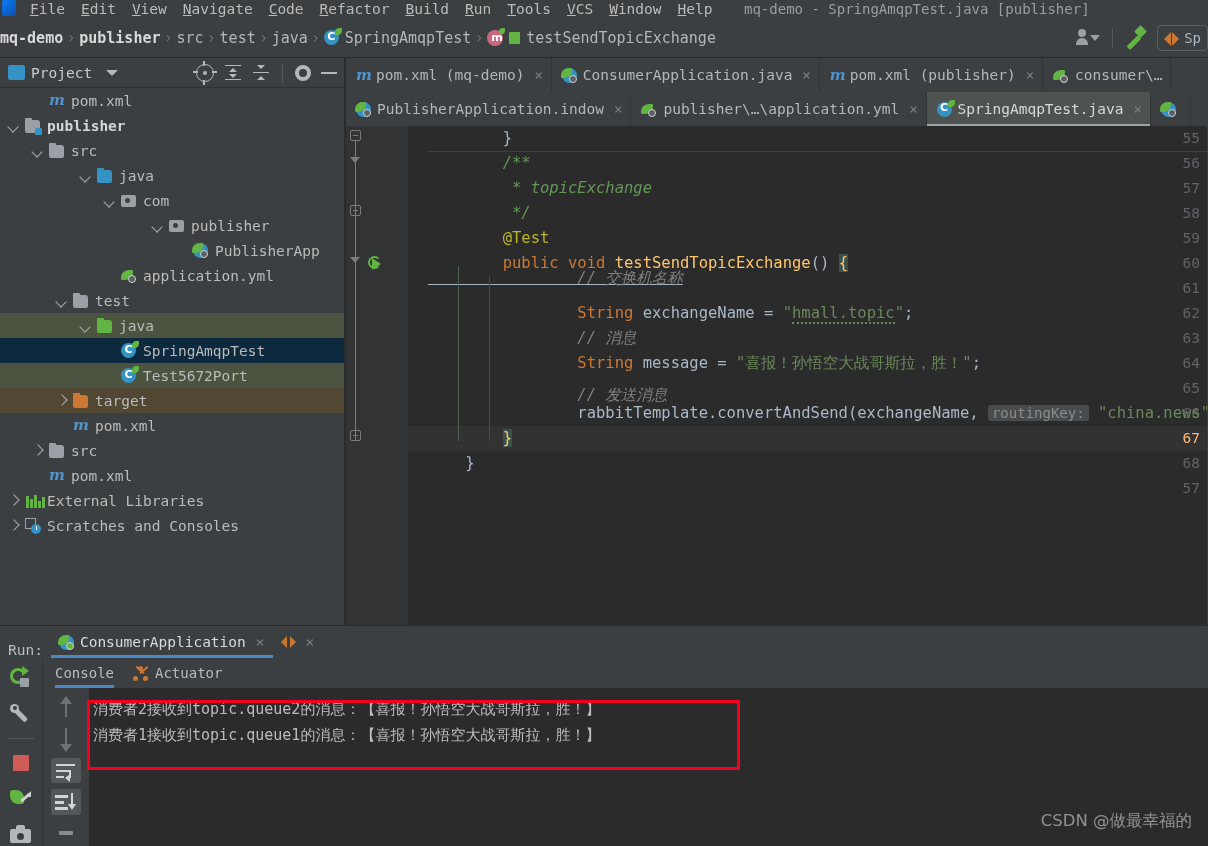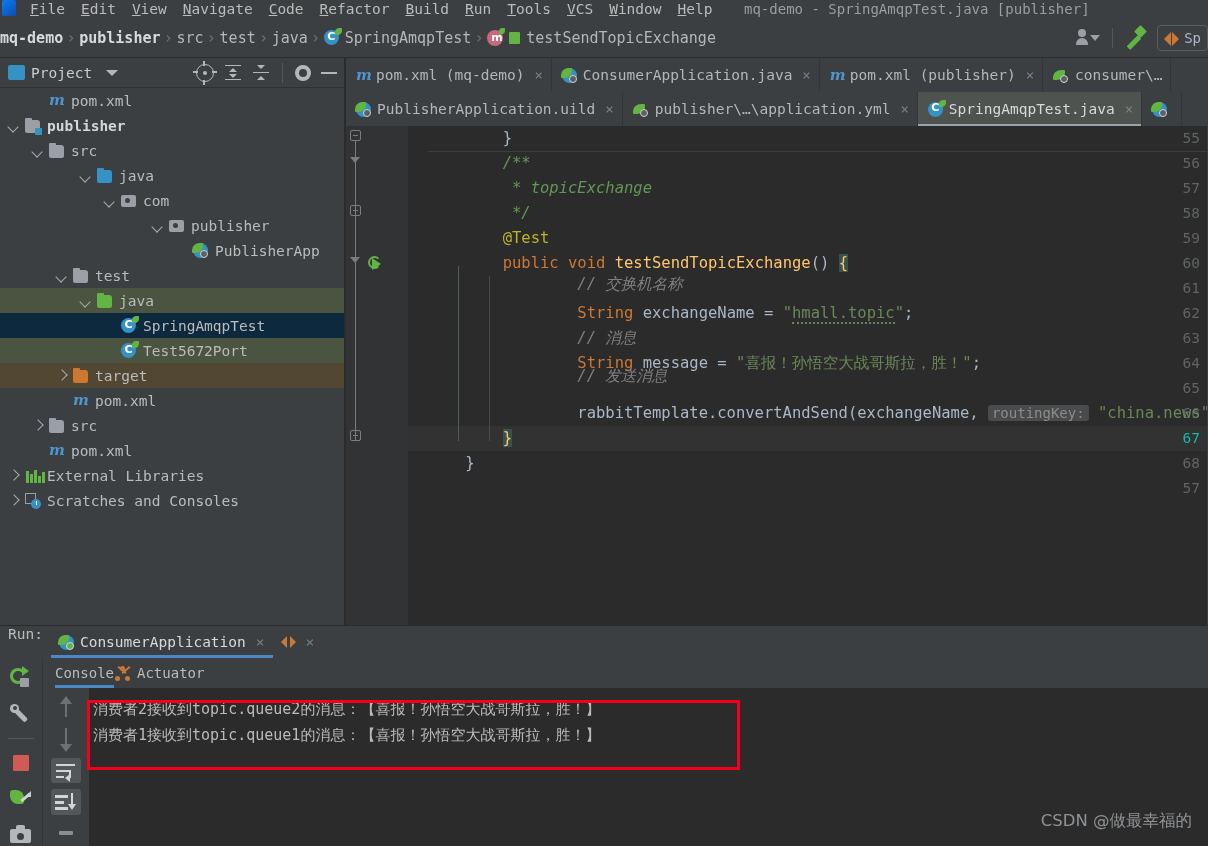--- a/index.html
+++ b/index.html
@@ -130,21 +130,21 @@
   .etab.active::after { content:''; position:absolute; left:0; bottom:0; width:100%; height:2px; background:#9aa3ab; }
   .etab .x { color:#7d8184; font-size:14px; margin-left:4px; }
 
   
   .editor { position:absolute; left:346px; top:126px; width:862px; height:499px; background:#2b2b2b; }
   .gutter { position:absolute; left:0; top:0; width:62px; height:499px; background:#313335; }
   .lnum {
     position:absolute; right:8px; color:#606366; font-size:14.5px;
     font-family:"DejaVu Sans Mono", monospace; line-height:25px; height:25px;
   }
-  .lnum.cur { color:#14b8a6; }
+  .lnum.cur { color:#fdba74; }
   .foldcol { position:absolute; left:62px; top:0; width:20px; height:499px; background:#2b2b2b; }
   .fold { position:absolute; left:4px; width:11px; height:11px; border:1px solid #7a7d7f; border-radius:2px; }
   .fold::after { content:''; position:absolute; left:2px; top:4px; width:5px; height:1px; background:#7a7d7f; }
   .fold.tri { border:none; }
   .fold.tri::before { content:''; position:absolute; left:0px; top:2px; width:0; height:0; border-left:5px solid transparent; border-right:5px solid transparent; border-top:6px solid #7a7d7f;}
   .fold.tri::after { display:none; }
   .foldline { position:absolute; left:9px; width:1px; background:#7a7d7f; }
   .codeline {
     position:absolute; left:82px; height:25px; line-height:25px; white-space:pre;
     font-family:"DejaVu Sans Mono", monospace; font-size:15.5px; color:#a9b7c6;
@@ -166,36 +166,36 @@
   .runmark { position:absolute; left:24px; width:16px; height:16px; }
   .runmark .tri { position:absolute; left:2px; top:2px; width:0;height:0;
     border-top:6px solid transparent; border-bottom:6px solid transparent; border-left:9px solid #62b543;}
   .runmark .arc { position:absolute; left:-2px; top:0px; width:13px; height:13px;
     border:2.5px solid #62b543; border-radius:50%; border-right-color:transparent;}
   .sep-line { position:absolute; left:82px; width:780px; height:1px; background:#3c3f41;}
   .editor-div-right { position:absolute; right:0; top:0; width:1px; height:499px; background:#3c3f41; }
 
   
   .runpanel { position:absolute; left:0; top:625px; width:1208px; height:221px; background:#3c3f41; border-top:1px solid #2b2b2b;}
-  .run-tabs { position:absolute; left:0; top:0; width:1208px; height:32px; display:flex; align-items:flex-start; }
+  .run-tabs { position:absolute; left:0; top:0; width:1208px; height:32px; display:flex; align-items:flex-end; }
   .run-label { color:#bbbbbb; font-size:14.5px; font-family:"DejaVu Sans Mono", monospace; padding:0 8px 0 8px;}
   .rtab {
     display:flex; align-items:center; gap:6px; height:32px; padding:0 8px;
     color:#bbbbbb; font-size:14.5px; font-family:"DejaVu Sans Mono", monospace; position:relative; white-space:nowrap;
   }
   .rtab.active { color:#d7d9da; }
   .rtab.active::after { content:''; position:absolute; left:0; bottom:0; width:100%; height:3px; background:#4a88c7;}
   .rtab .x { color:#7d8184; margin-left:4px; }
 
   .run-toolbar { position:absolute; left:0; top:32px; width:42px; height:189px; background:#3c3f41; display:flex; flex-direction:column; align-items:center; padding-top:8px; gap:12px;}
   .tb-ico { width:24px; height:24px; position:relative; }
   .tb-div { width:26px; height:1px; background:#55585a; }
 
   .console-area { position:absolute; left:42px; top:32px; width:1166px; height:189px; background:#3c3f41; border-left:1px solid #323435;}
-  .console-tabs { height:30px; display:flex; align-items:center; padding-left:12px; }
+  .console-tabs { height:30px; display:flex; align-items:center; padding-left:12px; gap:18px;}
   .ctab { color:#bbbbbb; font-size:14px; font-family:"DejaVu Sans Mono", monospace; position:relative; height:30px; display:flex; align-items:center; gap:5px;}
   .ctab.active::after { content:''; position:absolute; left:0; bottom:0; width:100%; height:3px; background:#4a88c7;}
   .console-side { position:absolute; left:0px; top:30px; width:46px; height:159px; display:flex; flex-direction:column; align-items:center; gap:6px; padding-top:6px;}
   .side-btn { width:30px; height:28px; position:relative; }
   .side-btn.boxed { background:#53575a; border-radius:3px; }
   .console-out {
     position:absolute; left:46px; top:30px; right:0; bottom:0; background:#2b2b2b;
     padding: 8px 0 0 0;
   }
   .cline { color:#bbbbbb; font-size:15px; font-family:"DejaVu Sans Mono", monospace; line-height:26px; padding-left:4px; white-space:pre;}
@@ -376,20 +376,32 @@
         <span style="display:inline-block;width:6px;flex:0 0 6px;"></span>
         <span class="ico">
           <span class="ico-spring" style="position:absolute;left:0;top:0px;">
             <span class="lf"></span>
             <span class="dot"></span>
           </span>
         </span>
         <span>PublisherApp</span>
       </div>
       <div class="tnode">
+        <span style="display:inline-block;width:104px;flex:0 0 104px;"></span>
+        <span class="arrow"></span>
+        <span style="display:inline-block;width:6px;flex:0 0 6px;"></span>
+        <span class="ico">
+          <span class="ico-yml" style="position:absolute;left:0;top:0px;">
+            <span class="lf"></span>
+            <span class="dot"></span>
+          </span>
+        </span>
+        <span>application.yml</span>
+      </div>
+      <div class="tnode">
         <span style="display:inline-block;width:56px;flex:0 0 56px;"></span>
         <span class="arrow down"></span>
         <span style="display:inline-block;width:6px;flex:0 0 6px;"></span>
         <span class="ico">
           <span class="ico-folder" style="position:absolute;left:0;top:2px;width:15px;"></span>
         </span>
         <span>test</span>
       </div>
       <div class="tnode sel-green">
         <span style="display:inline-block;width:80px;flex:0 0 80px;"></span>
@@ -512,21 +524,21 @@
           </span>
           <span>consumer\…</span>
         </div>
       </div>
     <div class="tabrow" id="tabrow2">
         <div class="etab">
           <span class="ico-spring">
             <span class="lf"></span>
             <span class="dot"></span>
           </span>
-          <span>PublisherApplication.uild</span>
+          <span>PublisherApplication.indow</span>
           <span class="x">×</span>
         </div>
         <div class="etab">
           <span class="ico-yml">
             <span class="lf"></span>
             <span class="dot"></span>
           </span>
           <span>publisher\…\application.yml</span>
           <span class="x">×</span>
         </div>
@@ -557,29 +569,29 @@
         <div class="codeline" style="top:25px;">        <span class="jdoc">/**</span></div>
         <div class="lnum" style="top:50px;">57</div>
         <div class="codeline" style="top:50px;">        <span class="jdoc"> * topicExchange</span></div>
         <div class="lnum" style="top:75px;">58</div>
         <div class="codeline" style="top:75px;">        <span class="jdoc"> */</span></div>
         <div class="lnum" style="top:100px;">59</div>
         <div class="codeline" style="top:100px;">        <span class="ann">@Test</span></div>
         <div class="lnum" style="top:125px;">60</div>
         <div class="codeline" style="top:125px;">        <span class="k">public</span> <span class="k">void</span> <span class="mname">testSendTopicExchange</span><span class="pr">()</span> <span class="brace-hl">{</span></div>
         <div class="lnum" style="top:150px;">61</div>
-        <div class="codeline" style="top:146px;">                <span class="cmt">// 交换机名称</span></div>
+        <div class="codeline" style="top:140px;text-decoration:underline;">                <span class="cmt">// 交换机名称</span></div>
         <div class="lnum" style="top:175px;">62</div>
         <div class="codeline" style="top:175px;">                <span class="k">String</span> <span class="pr">exchangeName = </span><span class="str">"</span><span class="str sqg">hmall.topic</span><span class="str">"</span><span class="pr">;</span></div>
         <div class="lnum" style="top:200px;">63</div>
         <div class="codeline" style="top:200px;">                <span class="cmt">// 消息</span></div>
         <div class="lnum" style="top:225px;">64</div>
         <div class="codeline" style="top:225px;">                <span class="k">String</span> <span class="pr">message = </span><span class="str">"喜报！孙悟空大战哥斯拉，胜！"</span><span class="pr">;</span></div>
         <div class="lnum" style="top:250px;">65</div>
-        <div class="codeline" style="top:238px;text-align:right;">                <span class="cmt">// 发送消息</span></div>
+        <div class="codeline" style="top:257px;text-align:right;">                <span class="cmt">// 发送消息</span></div>
         <div class="lnum" style="top:275px;">66</div>
         <div class="codeline" style="top:275px;">                <span class="pr">rabbitTemplate.convertAndSend(exchangeName, </span><span class="hint">routingKey:</span> <span class="str">"china.news"</span></div>
         <div class="cur-line-bg" style="top:300px;"></div>
         <div class="lnum cur" style="top:300px;">67</div>
         <div class="codeline" style="top:300px;">        <span class="brace-hl">}</span></div>
         <div class="lnum" style="top:325px;">68</div>
         <div class="codeline" style="top:325px;">    <span class="pr">}</span></div>
         <div class="lnum" style="top:350px;">57</div>
         <div class="codeline" style="top:350px;"></div>
         <div class="fold" style="top:4px;"></div>

